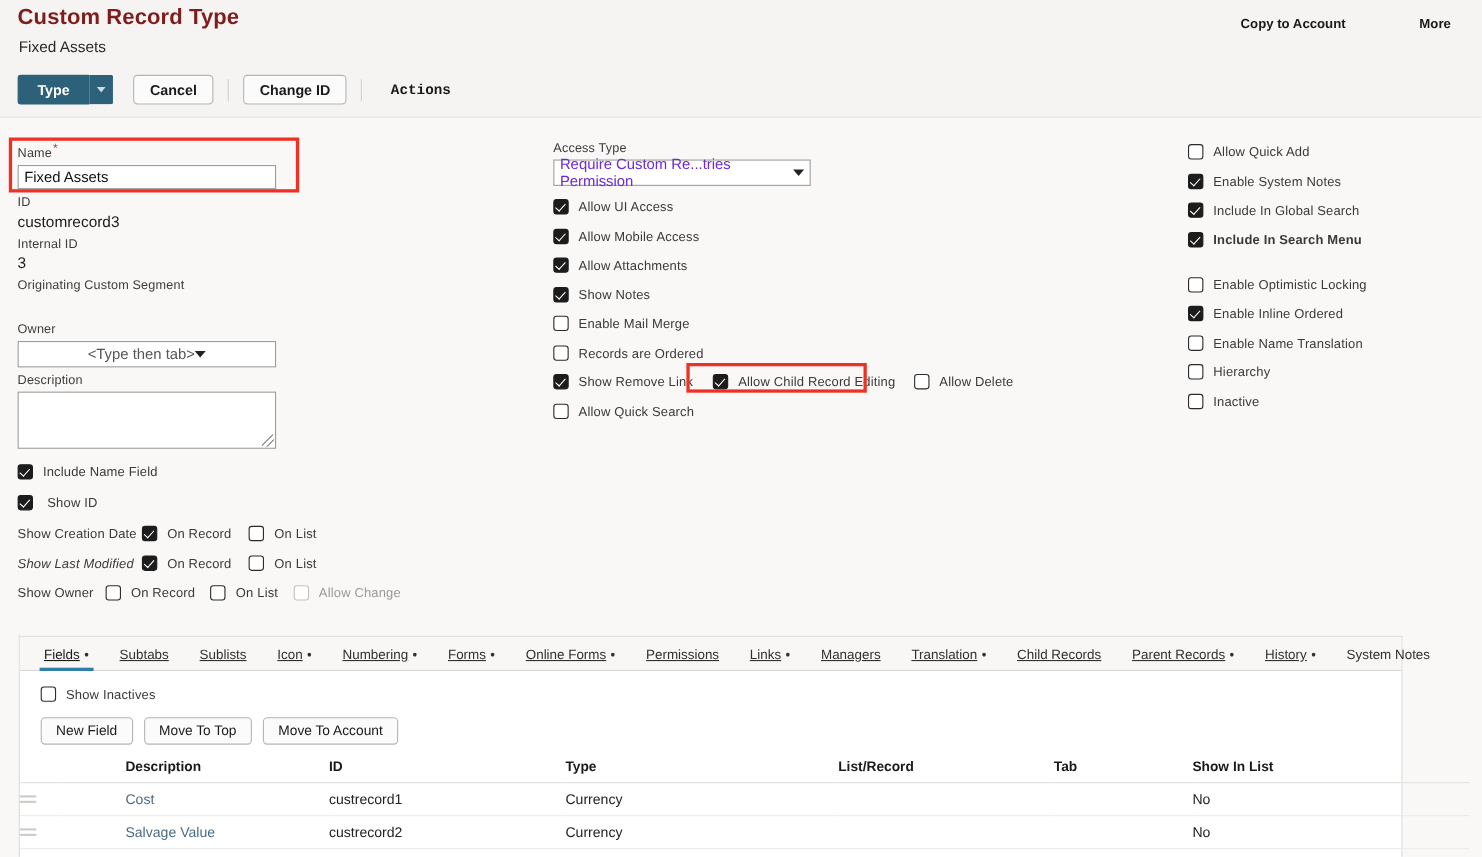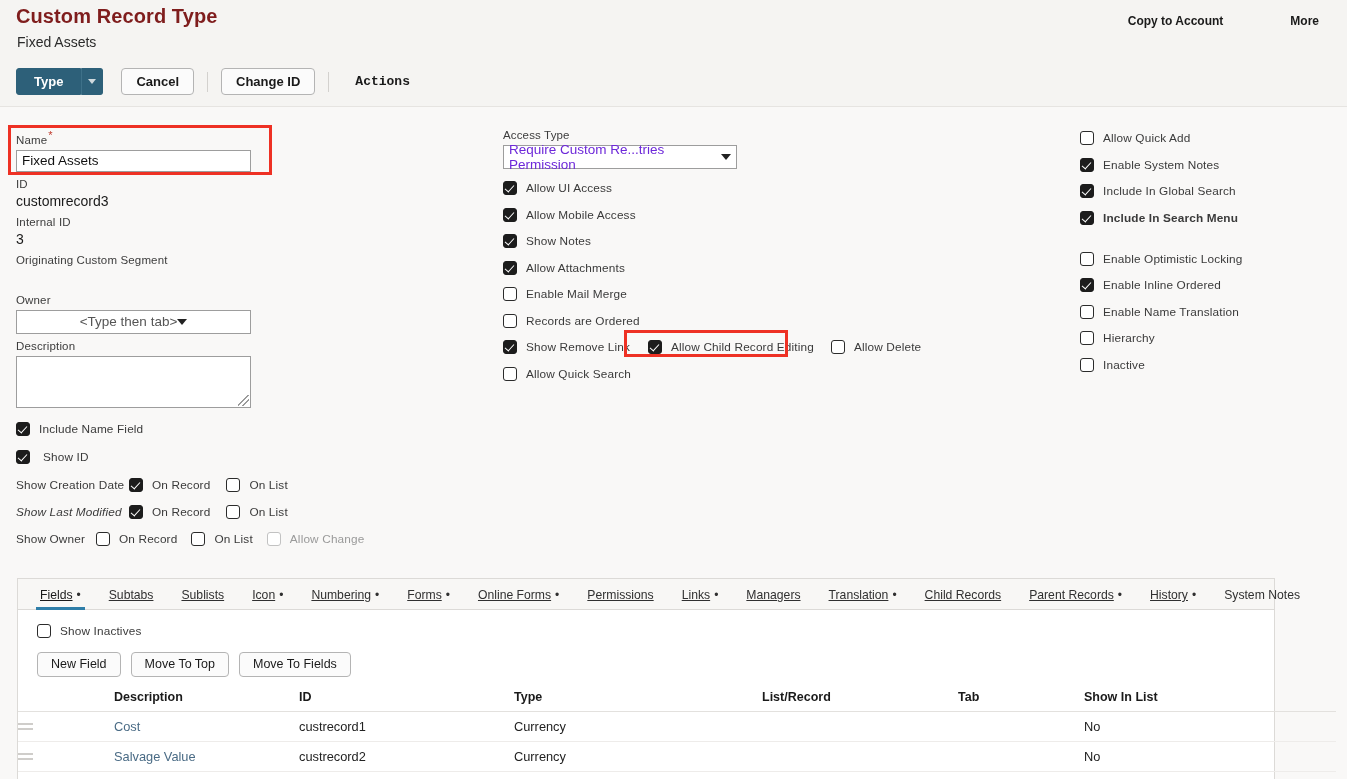--- a/index.html
+++ b/index.html
@@ -307,25 +307,25 @@
         <div class="cbrow" style="margin-bottom:12.5px;">
           <span class="cb on"></span>
           <span class="cb-lbl">Allow UI Access</span>
         </div>
         <div class="cbrow" style="margin-bottom:12.5px;">
           <span class="cb on"></span>
           <span class="cb-lbl">Allow Mobile Access</span>
         </div>
         <div class="cbrow" style="margin-bottom:12.5px;">
           <span class="cb on"></span>
+          <span class="cb-lbl">Allow Attachments</span>
+        </div>
+        <div class="cbrow" style="margin-bottom:12.5px;">
+          <span class="cb on"></span>
           <span class="cb-lbl">Show Notes</span>
-        </div>
-        <div class="cbrow" style="margin-bottom:12.5px;">
-          <span class="cb on"></span>
-          <span class="cb-lbl">Allow Attachments</span>
         </div>
         <div class="cbrow" style="margin-bottom:12.5px;">
           <span class="cb"></span>
           <span class="cb-lbl">Enable Mail Merge</span>
         </div>
         <div class="cbrow" style="margin-bottom:12.5px;">
           <span class="cb"></span>
           <span class="cb-lbl">Records are Ordered</span>
         </div>
 
@@ -410,21 +410,21 @@
 
     <div class="panel-body">
       <div class="cbrow">
         <span class="cb"></span>
         <span class="cb-lbl">Show Inactives</span>
       </div>
 
       <div class="btnrow2">
         <button class="btn-sm">New Field</button>
         <button class="btn-sm">Move To Top</button>
-        <button class="btn-sm">Move To Fields</button>
+        <button class="btn-sm">Move To Account</button>
       </div>
     </div>
 
     <table class="grid">
       <thead>
         <tr>
           <th style="width:36px;"></th>
           <th class="c-desc">Description</th>
           <th class="c-id">ID</th>
           <th class="c-type">Type</th>

